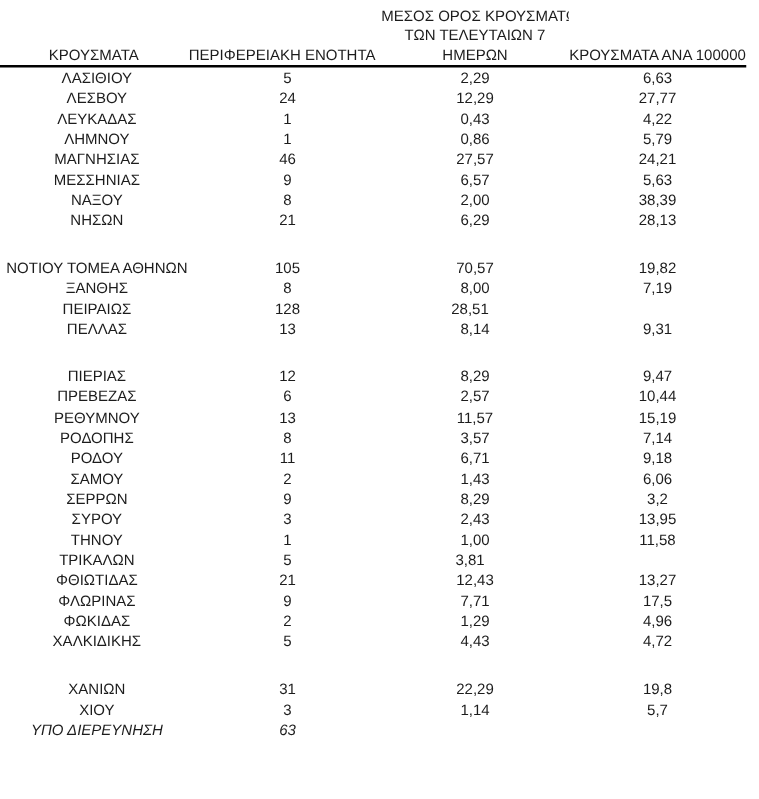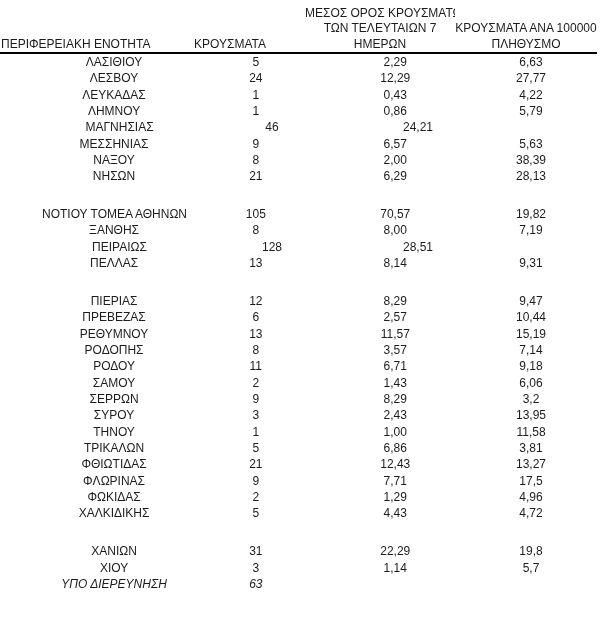--- a/index.html
+++ b/index.html
@@ -36,42 +36,40 @@
   .thead .c1 {
     text-align: left;
     padding-left: 1px;
     box-sizing: border-box;
   }
 
   
   .row {
     display: flex;
     height: 16.35px;
-    padding-left: 42px;
   }
   .row .c { line-height: 16.35px; }
   .row.spacer { height: 21.5px; }
   .row.italic { font-style: italic; align-items: center; }
 </style>
 </head>
 <body>
 
 <div class="sheet">
 
   <div class="thead">
+    <div class="c c2">ΚΡΟΥΣΜΑΤΑ</div>
     <div class="c c1">ΠΕΡΙΦΕΡΕΙΑΚΗ ΕΝΟΤΗΤΑ</div>
-    <div class="c c2">ΚΡΟΥΣΜΑΤΑ</div>
     <div class="c c3">
       <div>ΜΕΣΟΣ ΟΡΟΣ ΚΡΟΥΣΜΑΤΩΝ</div>
       <div>ΤΩΝ ΤΕΛΕΥΤΑΙΩΝ 7</div>
       <div>ΗΜΕΡΩΝ</div>
     </div>
     <div class="c c4">
       <div>ΚΡΟΥΣΜΑΤΑ ΑΝΑ 100000</div>
-      <div>ΠΛΗΘΥΣΜΟ</div>
     </div>
   </div>
 
   <div class="tbody" id="tbody">
   <div class="row">
     <div class="c c1 cell-region">ΛΑΣΙΘΙΟΥ</div>
     <div class="c c2 cell-cases">5</div>
     <div class="c c3 cell-avg">2,29</div>
     <div class="c c4 cell-per">6,63</div>
   </div>
@@ -93,20 +91,21 @@
   <div class="row">
     <div class="c c1 cell-region">ΛΗΜΝΟΥ</div>
     <div class="c c2 cell-cases">1</div>
     <div class="c c3 cell-avg">0,86</div>
     <div class="c c4 cell-per">5,79</div>
   </div>
 
   <div class="row">
     <div class="c c1 cell-region">ΜΑΓΝΗΣΙΑΣ</div>
     <div class="c c2 cell-cases">46</div>
+    <div class="c c3 cell-avg">27,57</div>
     <div class="c c4 cell-per">24,21</div>
   </div>
 
   <div class="row">
     <div class="c c1 cell-region">ΜΕΣΣΗΝΙΑΣ</div>
     <div class="c c2 cell-cases">9</div>
     <div class="c c3 cell-avg">6,57</div>
     <div class="c c4 cell-per">5,63</div>
   </div>
 
@@ -210,21 +209,20 @@
   <div class="row">
     <div class="c c1 cell-region">ΤΗΝΟΥ</div>
     <div class="c c2 cell-cases">1</div>
     <div class="c c3 cell-avg">1,00</div>
     <div class="c c4 cell-per">11,58</div>
   </div>
 
   <div class="row">
     <div class="c c1 cell-region">ΤΡΙΚΑΛΩΝ</div>
     <div class="c c2 cell-cases">5</div>
-    <div class="c c3 cell-avg">6,86</div>
     <div class="c c4 cell-per">3,81</div>
   </div>
 
   <div class="row">
     <div class="c c1 cell-region">ΦΘΙΩΤΙΔΑΣ</div>
     <div class="c c2 cell-cases">21</div>
     <div class="c c3 cell-avg">12,43</div>
     <div class="c c4 cell-per">13,27</div>
   </div>
 

